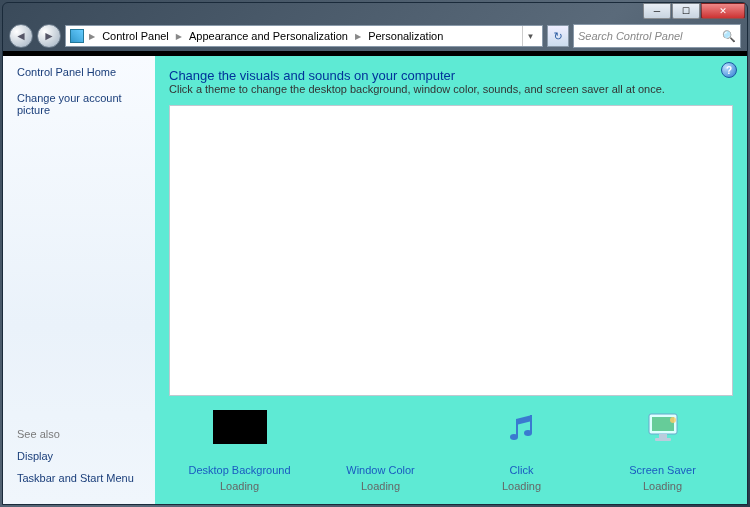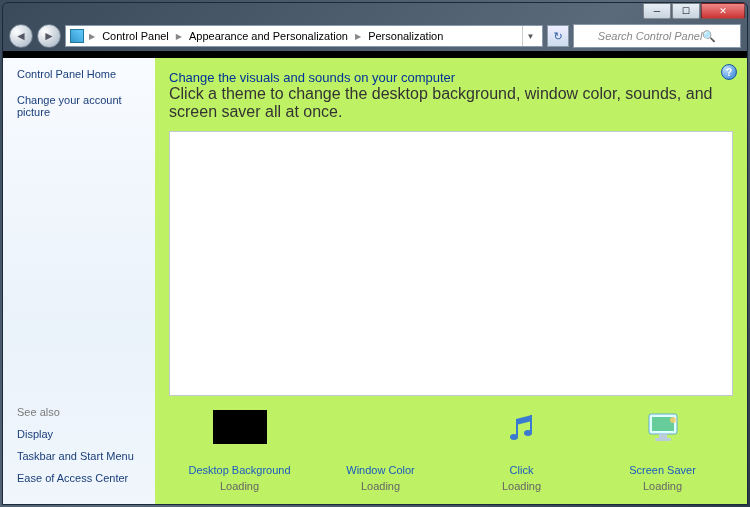--- a/index.html
+++ b/index.html
@@ -92,28 +92,28 @@
       font-size: 11px;
     }
     .searchbox {
       width: 168px; height: 22px;
       background: #fff;
       border: 1px solid #8a9aaa;
       display: flex; align-items: center;
       padding: 11px 4px;
       color: #888;
       font-style: italic;
-      justify-content: center;
+      justify-content: space-between;
     }
     .searchbox .mag { font-style: normal; color: #2a5aa0; font-size: 11px; }
     .content {
       flex: 1;
       display: flex;
-      background: #bef264;
-      border-top: 7px solid #000000;
+      background: #5eead4;
+      border-top: 5px solid #000000;
       overflow: hidden;
     }
     .sidebar {
       width: 152px;
       background: linear-gradient(to bottom, #f8fbff 0%, #eaf2fa 60%, #f0f6fc 100%);
       display: flex;
       flex-direction: column;
       padding: 10px 10px 10px 14px;
       font-size: 11px;
     }
@@ -134,21 +134,21 @@
       top: 6px; right: 10px;
       width: 16px; height: 16px;
       border-radius: 50%;
       background: radial-gradient(circle at 30% 30%, #bde0ff, #2a7ad0);
       color: #fff;
       font-size: 10px; font-weight: bold;
       display: flex; align-items: center; justify-content: center;
       border: 1px solid #1a5aa0;
     }
     .heading { color: #003399; font-size: 13px; font-weight: 400; margin-bottom: 0; }
-    .subtext { color: #333; font-size: 16px; margin-bottom: 10px; }
+    .subtext { color: #333; font-size: 11px; margin-bottom: 10px; }
     .theme-area {
       flex: 1;
       border: 1px solid #c0c8d0;
       background: #fff;
     }
     .bottom-row {
       display: flex;
       justify-content: space-around;
       padding-top: 14px;
       padding-bottom: 4px;
@@ -202,21 +202,20 @@
   </div>
 
   <div class="content">
     <div class="sidebar">
       <div class="cp-home">Control Panel Home</div>
       <div class="task-link">Change your account picture</div>
       <div class="spacer"></div>
       <div class="seealso-h">See also</div>
       <div class="seealso-link">Display</div>
       <div class="seealso-link">Taskbar and Start Menu</div>
-      <div class="seealso-link">Ease of Access Center</div>
     </div>
 
     <div class="main">
       <div class="help-icon">?</div>
       <div class="heading">Change the visuals and sounds on your computer</div>
       <div class="subtext">Click a theme to change the desktop background, window color, sounds, and screen saver all at once.</div>
       <div class="theme-area"></div>
 
       <div class="bottom-row">
         <div class="setting">

